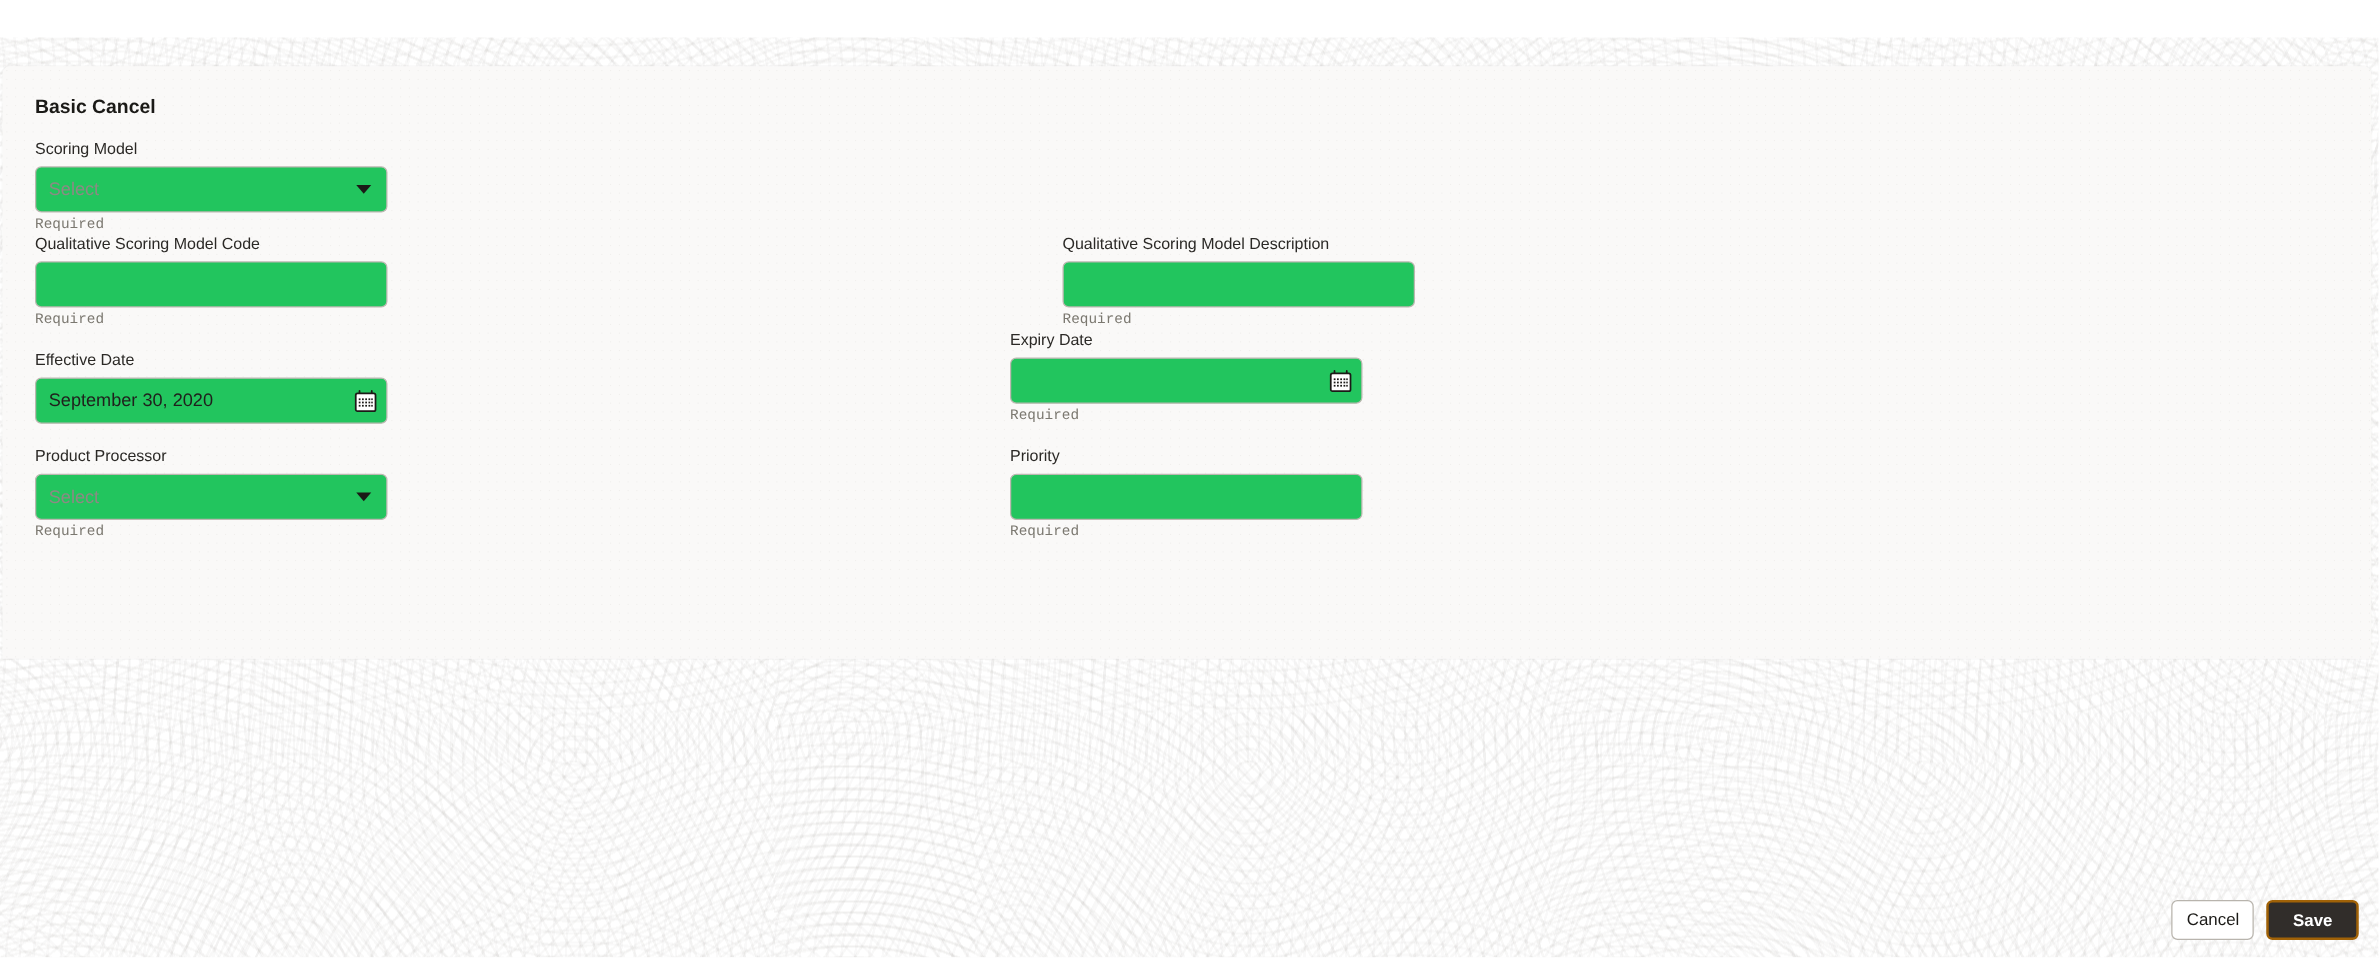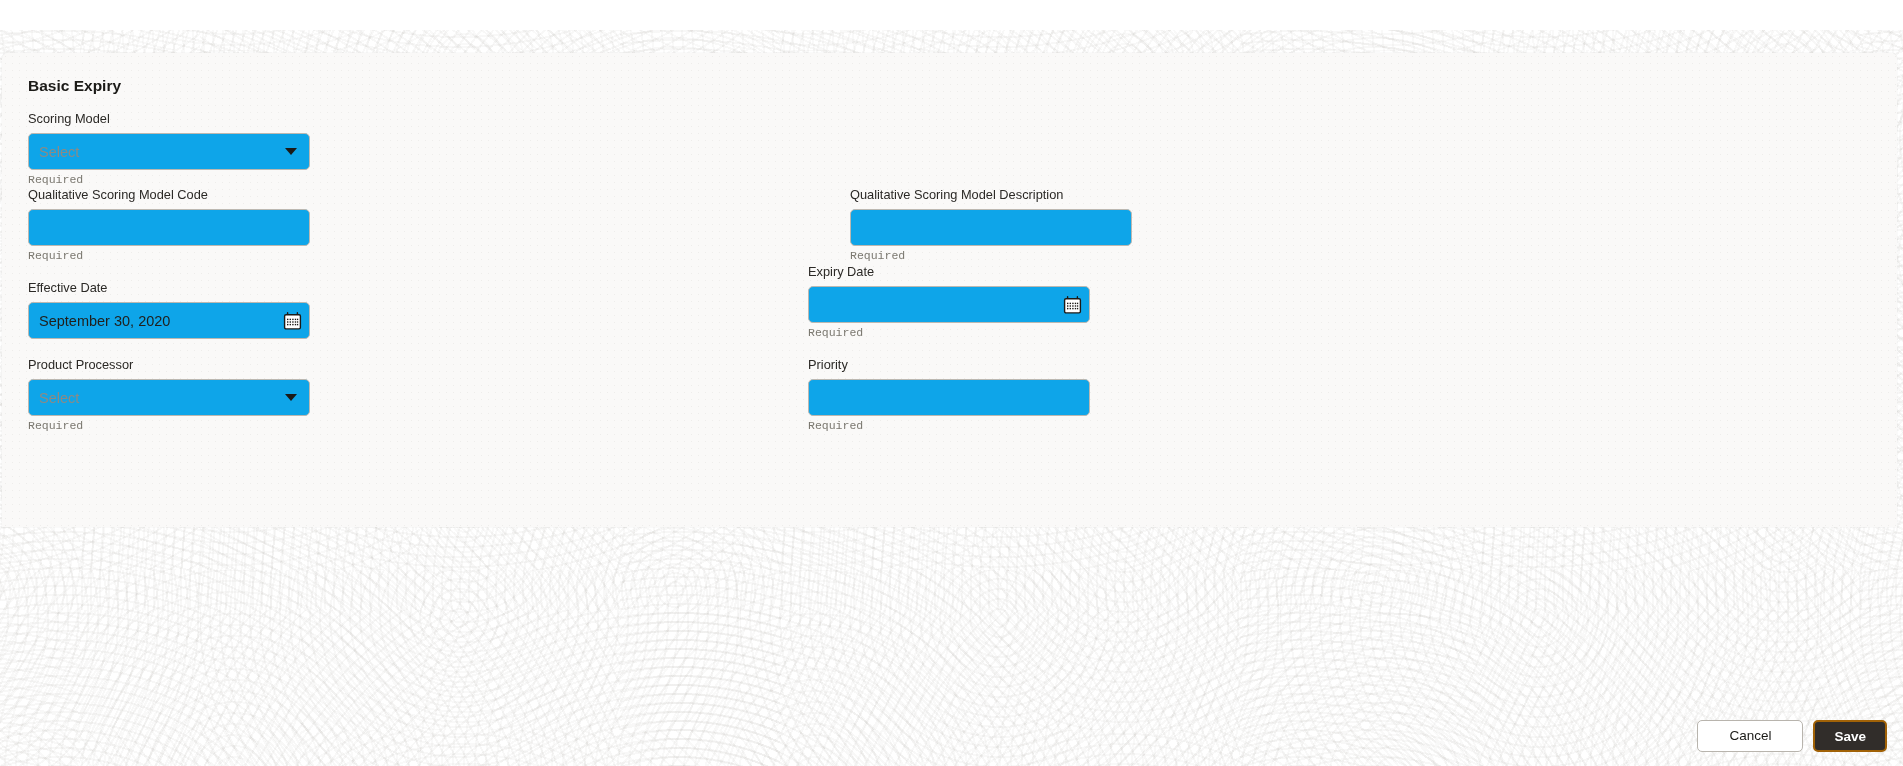--- a/index.html
+++ b/index.html
@@ -127,21 +127,21 @@
   .input-wrap {
     position: relative;
     width: 282px;
     height: 37px;
   }
   .input-box {
     width: 282px;
     height: 37px;
     border: 1px solid #bcb8b1;
     border-radius: 5px;
-    background: #0ea5e9;
+    background: #22c55e;
     font-family: "Liberation Sans", "DejaVu Sans", sans-serif;
     font-size: 14.5px;
     color: #201f1c;
     padding: 0 34px 0 10px;
     outline: none;
   }
   .input-box::placeholder { color: #8d8a84; }
   .input-box.plain { padding-right: 10px; }
 
   .field-hint {
@@ -189,21 +189,21 @@
     padding-right: 16px;
     gap: 10px;
     z-index: 15;
   }
   .btn {
     font-family: "Liberation Sans", "DejaVu Sans", sans-serif;
     font-size: 13.5px;
     border-radius: 5px;
     cursor: pointer;
     height: 32px;
-    padding: 0 31px;
+    padding: 0 11px;
     line-height: 30px;
   }
   .btn-secondary {
     background: #ffffff;
     border: 1px solid #b8b4ad;
     color: #1b1a17;
   }
   .btn-primary {
     background: #312d2a;
     border: 2px solid #a16207;
@@ -214,21 +214,21 @@
 </style>
 </head>
 <body>
 
 <div class="app">
 
   <div class="pattern-bg"></div>
 
 
   <div class="content-panel">
-    <div class="section-title">Basic Expiry</div>
+    <div class="section-title">Basic Cancel</div>
 
     <div class="form-area">
 
       <div class="field" style="left:26px; top:58px;">
         <div class="field-label">Scoring Model</div>
         <div class="input-wrap">
           <input class="input-box" type="text" readonly="" placeholder="Select" style="">
           <span class="select-arrow">
               <i></i>
             </span>

